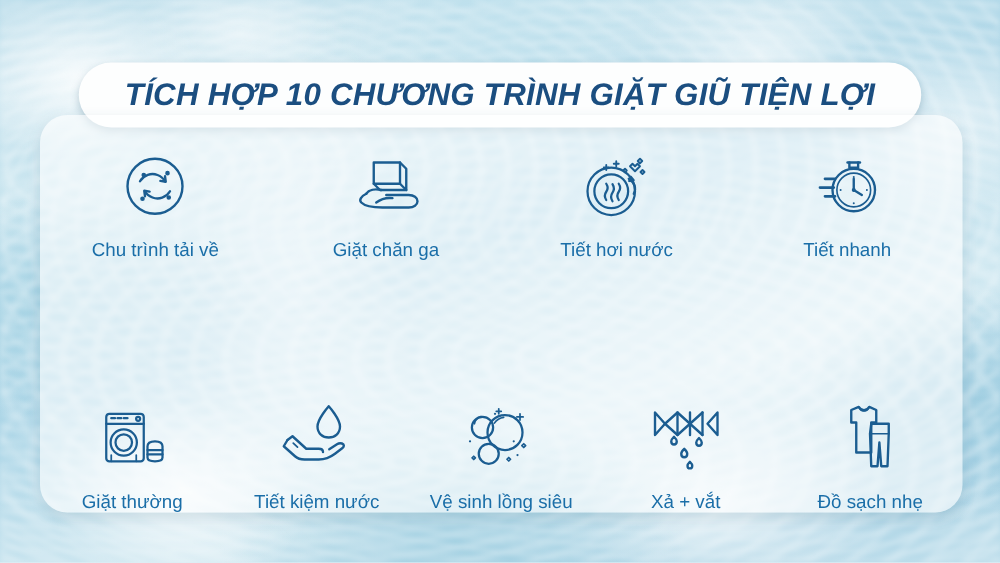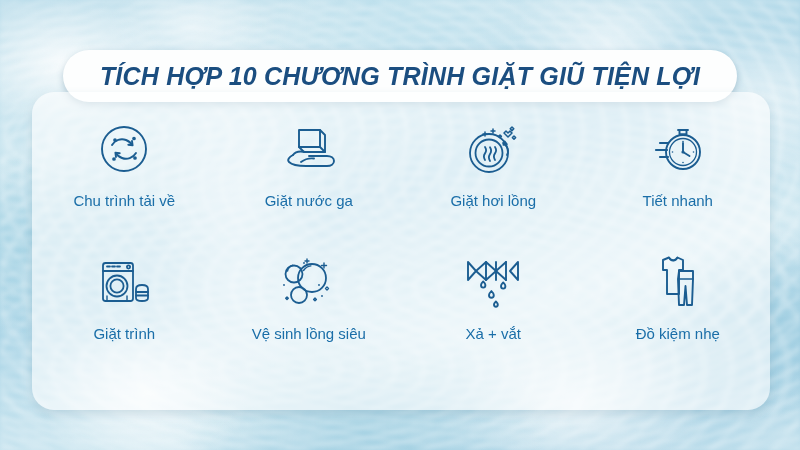--- a/index.html
+++ b/index.html
@@ -48,21 +48,21 @@
 
   
   .panel{
     position:absolute;left:32px;top:92px;width:738px;height:318px;
     background:rgba(255,255,255,.58);
     border-radius:22px;
     box-shadow:0 4px 10px rgba(60,110,140,.18);
   }
 
   .grid{position:absolute;inset:0;display:flex;flex-direction:column;
-        justify-content:flex-start;padding-top:26px;box-sizing:border-box;}
+        justify-content:space-between;padding-top:26px;box-sizing:border-box;}
   .row{display:flex;justify-content:space-around;align-items:flex-start;}
   .row.r2{margin-top:42px;}
   .cell{width:140px;display:flex;flex-direction:column;align-items:center;}
   .icon-box{height:62px;display:flex;align-items:center;justify-content:center;}
   .label{margin-top:12px;font-size:15px;color:#1a6ea8;white-space:nowrap;text-align:center;}
   svg{display:block;}
 </style>
 </head>
 <body>
 
@@ -101,21 +101,21 @@
           <div class="icon-box">
             <svg width="60" height="52" viewBox="0 0 60 52" fill="none" stroke="#1b5d91" stroke-width="1.9" stroke-linecap="round" stroke-linejoin="round">
               <path d="M20 7h21v17H20z"></path>
               <path d="M41 7l5 5v17l-5-5"></path>
               <path d="M20 24l5 5h21"></path>
               <path d="M14 32c-4 2-6 5-4 7 2 2 8 4 17 4h21c4 0 7-2 7-5s-3-5-7-5H30"></path>
               <path d="M14 32c2-3 7-4 12-3"></path>
               <path d="M22 39c4-3 9-4 13-3.5"></path>
             </svg>
           </div>
-          <div class="label">Giặt nước ga</div>
+          <div class="label">Giặt chăn ga</div>
         </div>
 
         <div class="cell">
           <div class="icon-box">
             <svg width="62" height="58" viewBox="0 0 62 58" fill="none" stroke="#1b5d91" stroke-width="1.8" stroke-linecap="round" stroke-linejoin="round">
               <circle cx="27" cy="33" r="19"></circle>
               <circle cx="27" cy="33" r="13.5"></circle>
               <path d="M23 40c-1.6-2.6-1.6-4.4 0-6.6 1.6-2.2 1.6-4 0-6.4"></path>
               <path d="M28 41c-1.6-2.6-1.6-4.6 0-6.9 1.6-2.3 1.6-4.2 0-6.8"></path>
               <path d="M33 40c-1.6-2.6-1.6-4.4 0-6.6 1.6-2.2 1.6-4 0-6.4"></path>
@@ -124,21 +124,21 @@
               <g stroke-width="1.5">
                 <path d="M23 12v4M21 14h4"></path>
                 <path d="M31 9v4M29 11h4"></path>
                 <path d="M44 11l2 2 2-2 2 2-2 2-2 2-2-2-2-2z" fill="none"></path>
                 <path d="M52 16l1.6 1.6L52 19.2 50.4 17.6z"></path>
                 <path d="M38 15l1.4 1.4L38 17.8 36.6 16.4z"></path>
                 <path d="M50 7l1.8 1.8L50 10.6 48.2 8.8z"></path>
               </g>
             </svg>
           </div>
-          <div class="label">Giặt hơi lồng</div>
+          <div class="label">Tiết hơi nước</div>
         </div>
 
         <div class="cell">
           <div class="icon-box">
             <svg width="62" height="56" viewBox="0 0 62 56" fill="none" stroke="#1b5d91" stroke-width="1.9" stroke-linecap="round" stroke-linejoin="round">
               <circle cx="36" cy="31" r="17"></circle>
               <circle cx="36" cy="31" r="13.5" stroke-width="1.3"></circle>
               <path d="M31 9h10"></path>
               <path d="M32.5 9v4.2h7V9"></path>
               <path d="M36 31V22"></path>
@@ -167,23 +167,34 @@
               <path d="M8 16h30"></path>
               <path d="M12 11.5h3M17 11.5h3M22 11.5h3"></path>
               <circle cx="33.5" cy="12" r="1.6"></circle>
               <circle cx="22" cy="31" r="10.5"></circle>
               <circle cx="22" cy="31" r="6.6"></circle>
               <path d="M12 41v5M32 41v5" stroke-width="1.4"></path>
               <path d="M41 34c0-2.6 2.6-4 6-4s6 1.4 6 4v9c0 2-2.6 3-6 3s-6-1-6-3z"></path>
               <path d="M41 37h12M41 40.5h12"></path>
             </svg>
           </div>
-          <div class="label">Giặt trình</div>
-        </div>
-
+          <div class="label">Giặt thường</div>
+        </div>
+
+        <div class="cell">
+          <div class="icon-box">
+            <svg width="62" height="58" viewBox="0 0 62 58" fill="none" stroke="#1b5d91" stroke-width="1.9" stroke-linecap="round" stroke-linejoin="round">
+              <path d="M41 4c0 0-9 10-9 16.2C32 25.6 36 29 41 29s9-3.4 9-8.8C50 14 41 4 41 4z"></path>
+              <path d="M8 31l4-3 11 10h10c2.2 0 3.4 1.2 3.4 2.6"></path>
+              <path d="M8 31l-3 5 9 8c2 1.8 4.6 2.6 7.6 2.6H33c5 0 9-1.6 13-4.6l6-4.6c1.6-1.2 1.4-3-.4-3.6-1.4-.5-2.8-.2-4 .6l-6.2 4"></path>
+              <path d="M12.6 33.5l3.4 3.2" stroke-width="1.4"></path>
+            </svg>
+          </div>
+          <div class="label">Tiết kiệm nước</div>
+        </div>
 
         <div class="cell">
           <div class="icon-box">
             <svg width="62" height="56" viewBox="0 0 62 56" fill="none" stroke="#1b5d91" stroke-width="1.8" stroke-linecap="round" stroke-linejoin="round">
               <circle cx="34" cy="24" r="14"></circle>
               <circle cx="16" cy="20" r="8.5"></circle>
               <circle cx="21" cy="41" r="8"></circle>
               <path d="M9.5 17c.6-3 2.6-5 5.2-5.8" stroke-width="1.4"></path>
               <path d="M25.5 16.5c1.8-2.6 4.4-4.2 7.4-4.6" stroke-width="1.4"></path>
               <g stroke-width="1.4">
@@ -221,19 +232,19 @@
 
         <div class="cell">
           <div class="icon-box">
             <svg width="58" height="56" viewBox="0 0 58 56" fill="none" stroke="#1b5d91" stroke-width="1.9" stroke-linecap="round" stroke-linejoin="round">
               <path d="M14 6l6-2.5c1.2 1.8 2.6 2.7 4.2 2.7S27.2 5.3 28.4 3.5L34 6v10h-4v24H18V16h-4z"></path>
               <path d="M20 3.5c.6 2.2 2.2 3.3 4.2 3.3S27.8 5.7 28.4 3.5" stroke-width="1.3"></path>
               <path d="M30 17h14v8l-1 26h-5l-1.5-19-1.5 19h-5l-1-26z"></path>
               <path d="M30 25h14" stroke-width="1.3"></path>
             </svg>
           </div>
-          <div class="label">Đồ kiệm nhẹ</div>
+          <div class="label">Đồ sạch nhẹ</div>
         </div>
 
       </div>
     </div>
   </div>
 </div>
 
 </body></html>

